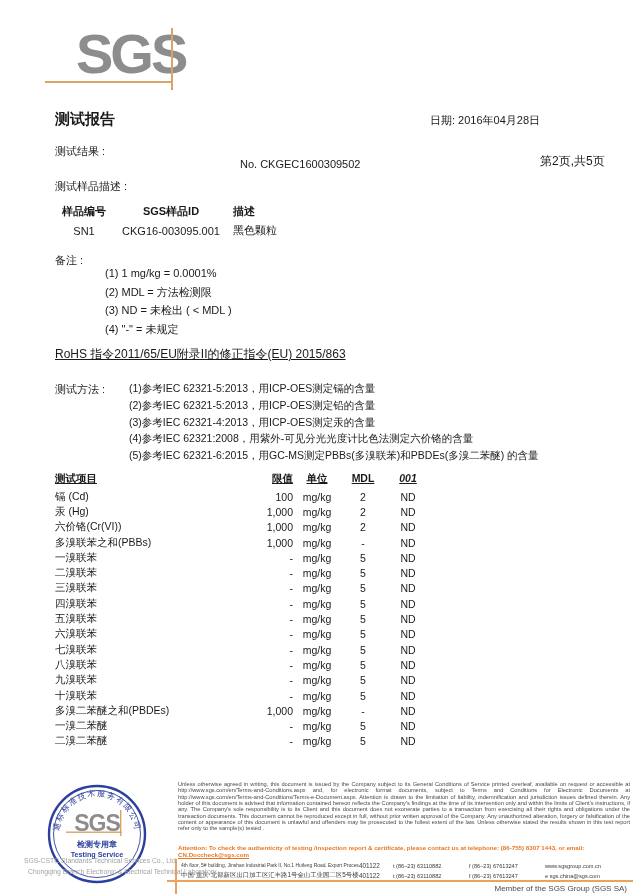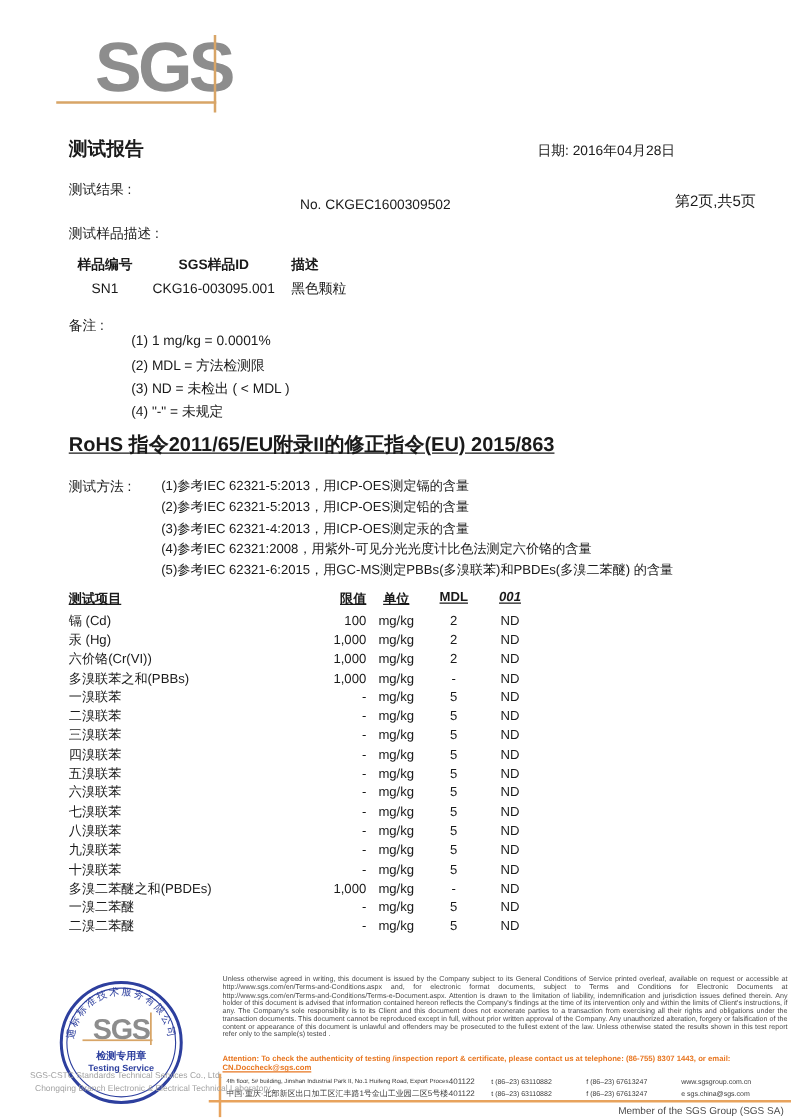--- a/index.html
+++ b/index.html
@@ -28,21 +28,21 @@
   .sample-table th, .sample-table td { padding: 0; height: 19px; vertical-align: middle; white-space: nowrap; }
   .sample-table .s0 { width: 58px; text-align: center; }
   .sample-table .s1 { width: 116px; text-align: center; }
   .sample-table .s2 { width: 120px; text-align: left; padding-left: 4px; }
   .sample-table th { font-weight: bold; }
   .sample-table th.s2 { padding-left: 4px; }
 
   .remarks-list { position: absolute; left: 105px; top: 267px; font-size: 11px; }
   .remarks-list .list-line { height: 18.2px; white-space: nowrap; }
 
-  .rohs-heading { position: absolute; left: 55px; top: 346px; font-size: 16px; font-weight: bold; text-decoration: underline; }
+  .rohs-heading { position: absolute; left: 55px; top: 346px; font-size: 12px; font-weight: normal; text-decoration: underline; }
 
   .method-label { position: absolute; left: 55px; top: 382px; font-size: 11px; }
   .methods-list { position: absolute; left: 129px; top: 382px; font-size: 10.5px; }
   .methods-list .list-line { height: 16.8px; white-space: nowrap; }
 
   .results-table { position: absolute; left: 55px; top: 470px; border-collapse: collapse; table-layout: fixed; font-size: 10.5px; }
   .results-table th, .results-table td { padding: 0; height: 15.3px; vertical-align: middle; white-space: nowrap; }
   .results-table th { height: 19px; vertical-align: top; padding-top: 2px; font-weight: bold; text-decoration: underline; }
   .results-table .c0 { width: 182px; text-align: left; }
   .results-table .c1 { width: 56px; text-align: right; }

